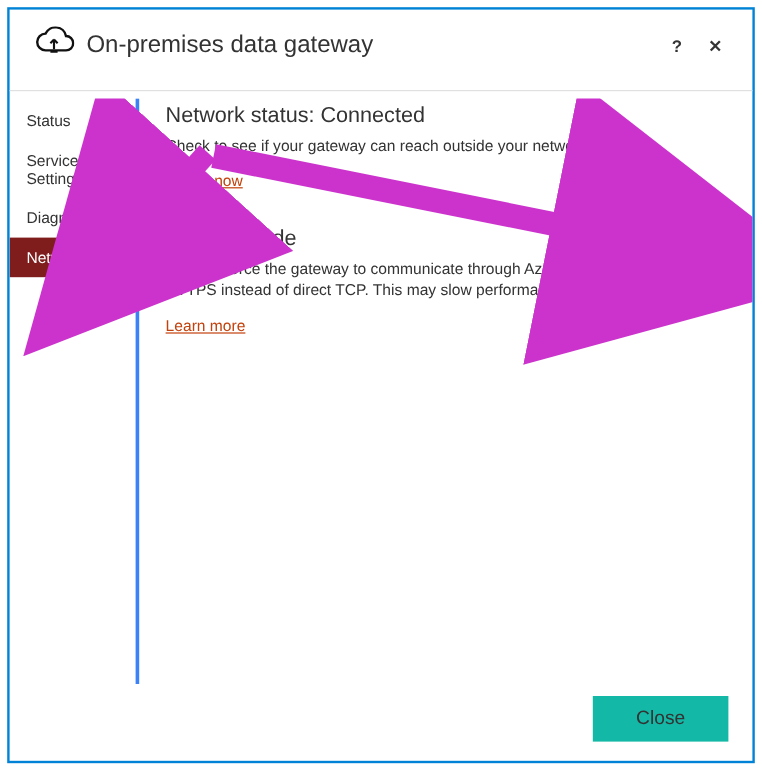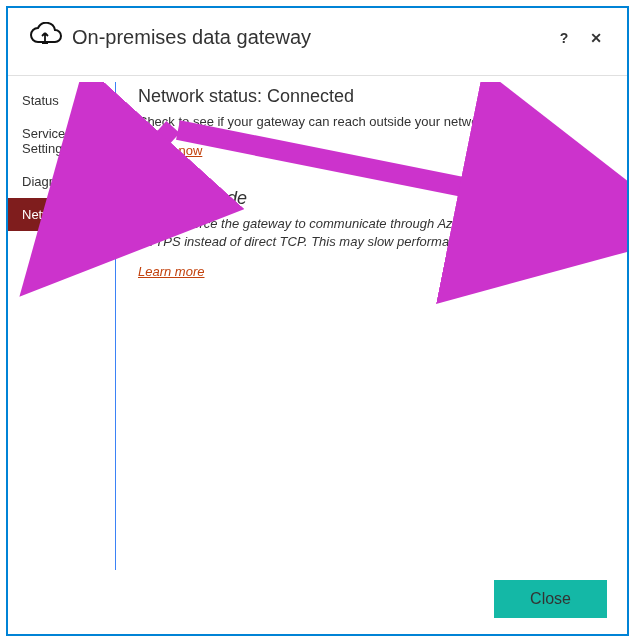--- a/index.html
+++ b/index.html
@@ -45,21 +45,21 @@
     margin: 14px 0 6px 0;
   }
   .body {
     flex: 1;
     display: flex;
     position: relative;
     overflow: hidden;
   }
   .sidebar {
     width: 108px;
-    border-right: 1px solid #3b82f6;
+    border-right: 3px solid #3b82f6;
     padding-top: 2px;
   }
   .sidebar-item {
     padding: 9px 14px;
     cursor: pointer;
     font-size: 13px;
     color: #333;
   }
   .sidebar-item.active {
     background: #7f1d1d;
@@ -73,21 +73,21 @@
   .net-status-line { font-size: 18px; color: #333; margin-bottom: 0; }
   .desc { font-size: 13px; color: #333; margin: 6px 0; line-height: 1.4; }
   .linkish {
     text-decoration: underline;
     cursor: pointer;
     display: inline-block;
     margin-top: 6px;
     font-size: 13px;
     color: #c2410c;
   }
-  .section2 { margin-top: 30px; font-style: italic; }
+  .section2 { margin-top: 30px; }
   .section2 .heading {
     font-size: 18px;
     color: #333;
     display: flex;
     align-items: center;
     justify-content: space-between;
   }
   .toggle {
     width: 40px;
     height: 20px;

